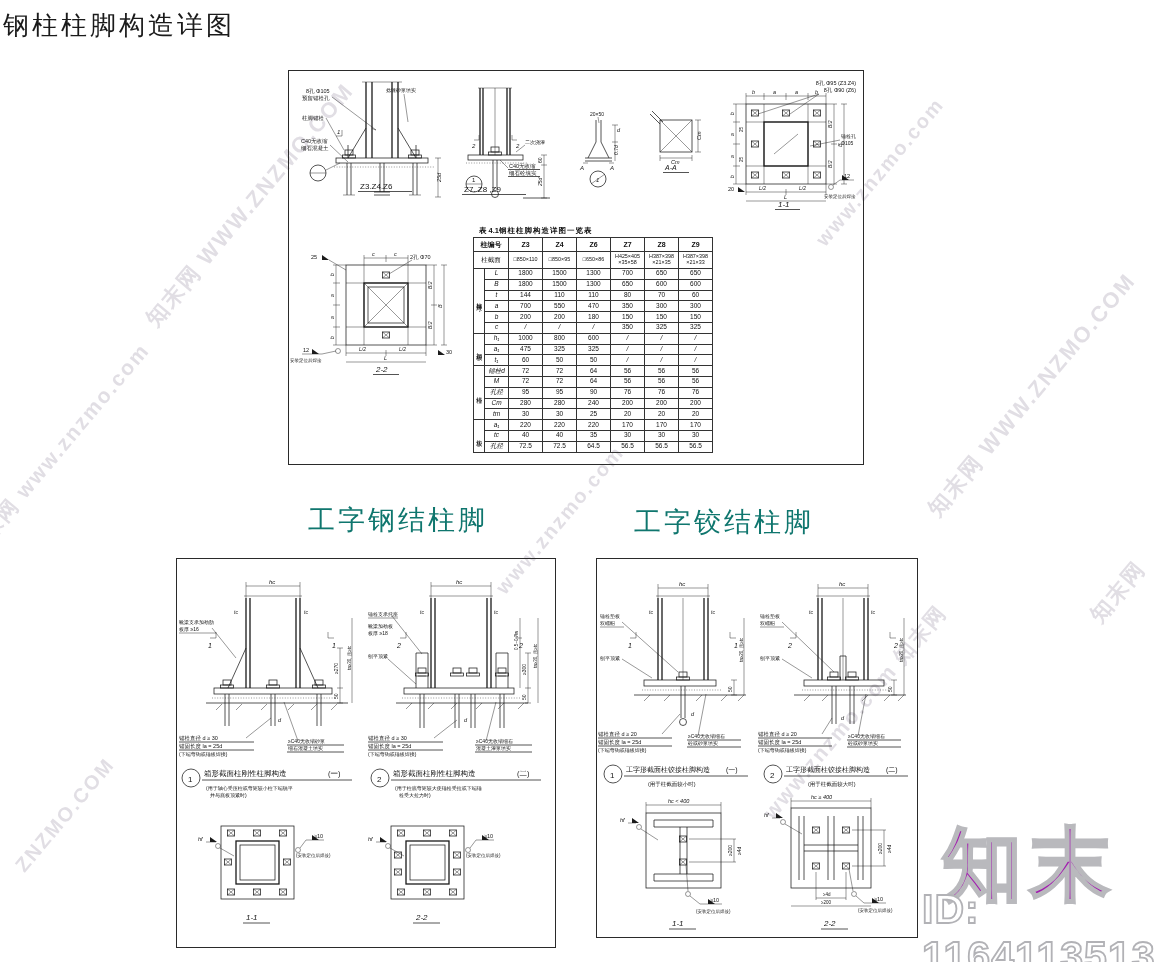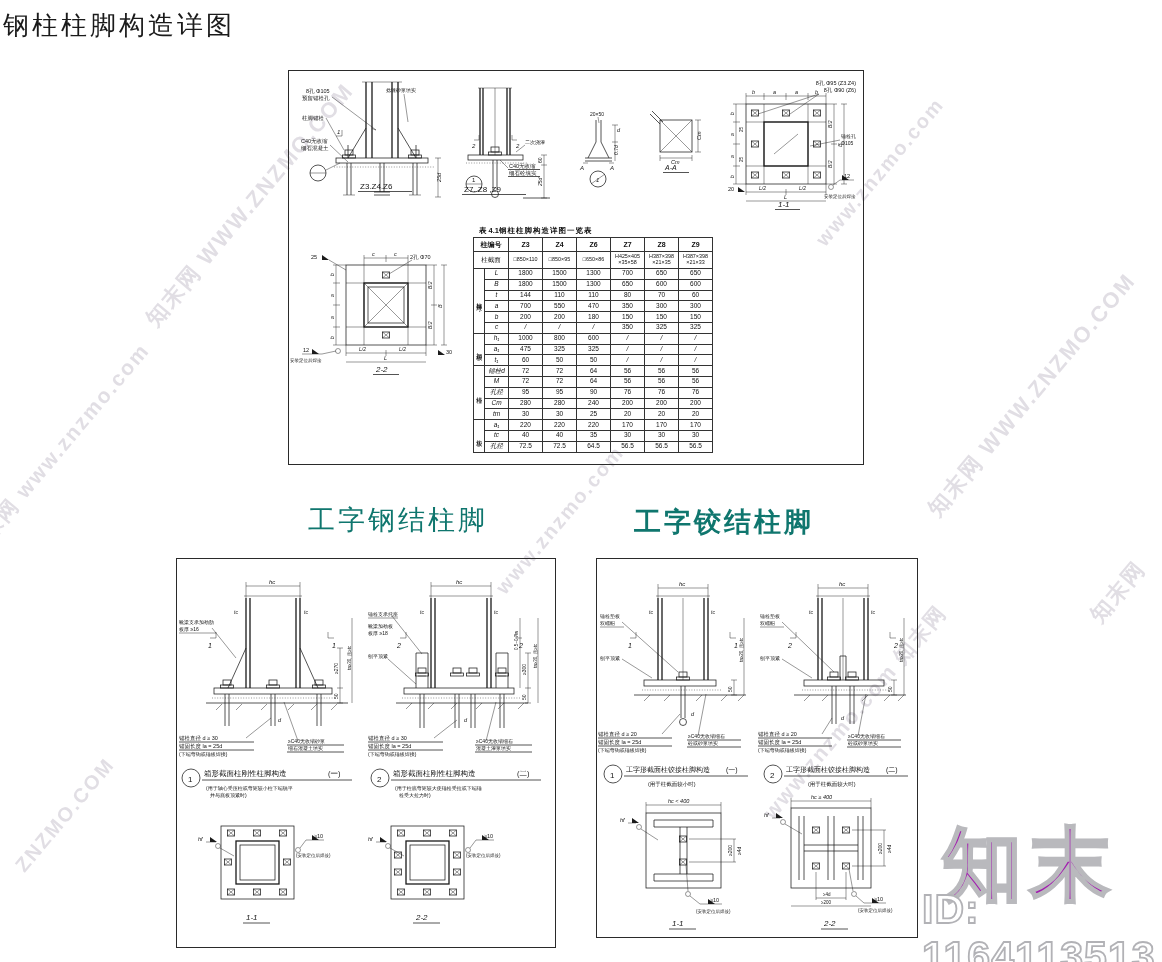--- a/index.html
+++ b/index.html
@@ -56,21 +56,21 @@
     <div class="wm" style="left: 855px; top: 712px; font-size: 21px;">www.znzmo.com 知末网</div>
     <div class="wm" style="left: 65px; top: 815px; font-size: 20px;">ZNZMO.COM</div>
     <div class="wm" style="left: 560px; top: 520px; font-size: 20px;">www.znzmo.com</div>
     <div class="wm" style="left: 1118px; top: 592px; font-size: 22px;">知末网</div>
   </div>
 <div class="brand">知末</div>
 <div class="idtext">ID: 1164113513</div>
 
 <div class="main-title">钢柱柱脚构造详图</div>
 <div class="sec-title" style="left:308px;top:502px;">工字钢结柱脚</div>
-<div class="sec-title" style="left:634px;top:504px;font-weight:bold;">工字铰结柱脚</div>
+<div class="sec-title" style="left:634px;top:504px;">工字铰结柱脚</div>
 
 <div class="dbox" style="left:288px;top:70px;width:574px;height:393px;"></div>
 
 <div id="table-wrap">
   <div id="table-head">
     <span class="ref">表 4.1</span>
     <span class="ttl">钢柱柱脚构造详图一览表</span>
   </div>
   <table id="spec-table">
       <colgroup>

